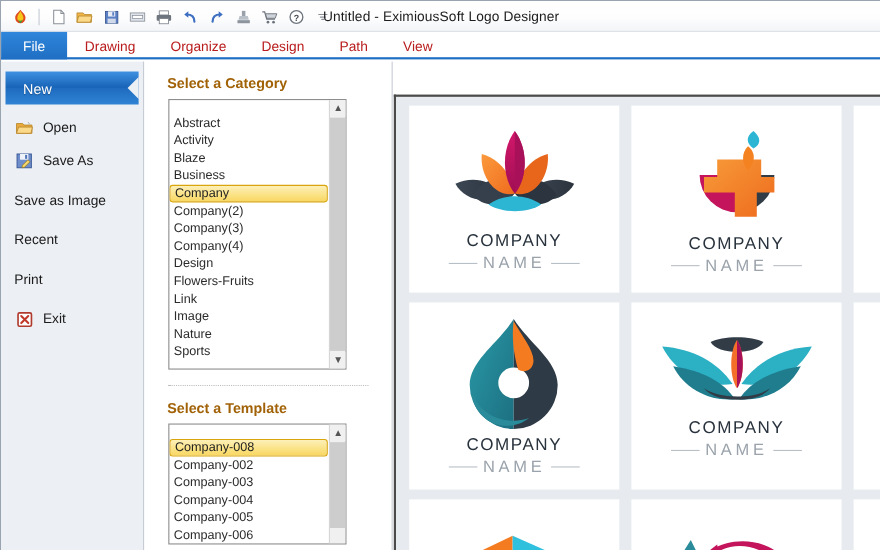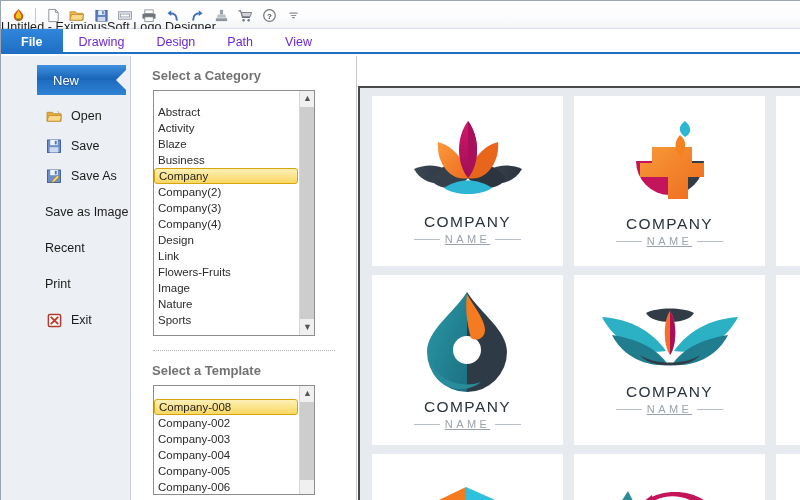--- a/index.html
+++ b/index.html
@@ -20,24 +20,24 @@
   }
 
   
   .titlebar {
     position: absolute; left: 0; top: 0;
     width: 800px; height: 28px;
     background: linear-gradient(to bottom, #ffffff 0%, #fdfdfe 55%, #f3f5f8 100%);
     border-bottom: 1px solid #d8dde4;
   }
   .title-text {
-    position: absolute; left: 0; top: 12px;
+    position: absolute; left: 0; top: 0;
     width: 800px; height: 28px;
     line-height: 28px;
-    text-align: left;
+    text-align: center;
     font-size: 12.5px;
     color: #1d1d1d;
     letter-spacing: 0.1px;
   }
   .qat {
     position: absolute; left: 6px; top: 3px;
     height: 22px;
     display: flex; align-items: center; gap: 2px;
   }
   .qat-icon {
@@ -54,40 +54,38 @@
   
   .ribbon {
     position: absolute; left: 0; top: 28px;
     width: 800px; height: 25px;
     background: #ffffff;
     border-bottom: 2px solid #1f6fc4;
   }
   .tabs { display: flex; height: 25px; align-items: stretch; }
   .tab {
     font-size: 12.5px;
-    color: #6d28d9;
+    color: #b91c1c;
     display: flex; align-items: center;
     padding: 0 16px;
     cursor: default;
   }
   .tab.first {
     background: linear-gradient(to bottom,#2f86da 0%, #1f6fc4 100%);
     color: #ffffff;
     padding: 0 20px;
     font-size: 12.5px;
-    font-weight: bold;
   }
 
   
   .filemenu {
     position: absolute; left: 0; top: 55px;
     width: 130px; height: 445px;
     background: #eceff3;
     border-right: 1px solid #c7ccd4;
-    padding-left: 32px;
   }
   .fm-new {
     position: relative;
     margin: 9px 4px 6px 4px;
     height: 30px;
     background: linear-gradient(to bottom,#3f91e0 0%, #1864b8 48%, #1f6cc0 52%, #2f83d4 100%);
     display: flex; align-items: center;
     cursor: default;
   }
   .fm-new .lbl {
@@ -124,21 +122,21 @@
   
   .midpanel {
     position: absolute; left: 131px; top: 55px;
     width: 225px; height: 445px;
     background: #ffffff;
     border-right: 1px solid #c7ccd4;
   }
   .panel-head {
     font-size: 13px;
     font-weight: bold;
-    color: #737373;
+    color: #a16207;
     padding: 12px 0 7px 20px;
   }
   .listbox {
     margin-left: 21px;
     width: 162px;
     border: 1px solid #8d8d8d;
     background: #ffffff;
     position: relative;
     overflow: hidden;
   }
@@ -230,24 +228,23 @@
     color: #29333d;
     font-family: "Liberation Sans", sans-serif;
     margin-top: 4px;
   }
   .csub {
     display: flex; align-items: center; gap: 5px;
     margin-top: 2px;
   }
   .csub .ln { width: 26px; height: 1px; background: #b9bfc6; }
   .csub .tx {
-    font-size: 11px;
+    font-size: 15px;
     letter-spacing: 3.4px;
     color: #9aa2ab;
-    text-decoration: underline;
   }
 </style>
 </head>
 <body>
 
 <div id="app">
 
   <div class="titlebar">
     <div class="qat">
       <div class="qat-icon">
@@ -330,20 +327,21 @@
         </svg>
       </div>
     </div>
     <div class="title-text">Untitled - EximiousSoft Logo Designer</div>
   </div>
 
   <div class="ribbon">
     <div class="tabs">
       <div class="tab first">File</div>
       <div class="tab">Drawing</div>
+      <div class="tab">Organize</div>
       <div class="tab">Design</div>
       <div class="tab">Path</div>
       <div class="tab">View</div>
     </div>
   </div>
 
   <div class="filemenu">
     <div class="fm-new">
       <span class="lbl">New</span>
       <span class="notch"></span>
@@ -353,31 +351,20 @@
       <span class="ico">
         <svg width="17" height="15" viewBox="0 0 18 16">
           <path d="M1 3.5h6l1.3 1.5H16V13H1z" fill="#e8a93c" stroke="#b8872c" stroke-width="0.8"></path>
           <path d="M3 7h13.5L15 13H1z" fill="#fbd98a" stroke="#b8872c" stroke-width="0.8"></path>
           <path d="M12 2.2l1.6 1.5-0.5 0.6" fill="none" stroke="#9aa0a8" stroke-width="0.9"></path>
         </svg>
       </span>
       <span class="lbl">Open</span>
     </div>
 
-    <div class="fm-item">
-      <span class="ico">
-        <svg width="16" height="16" viewBox="0 0 16 16">
-          <rect x="1.5" y="2" width="13" height="12.5" fill="#6d8dcb" stroke="#3b5a98" stroke-width="0.9"></rect>
-          <rect x="4.2" y="2" width="7.6" height="5.2" fill="#eef2f9"></rect>
-          <rect x="8.8" y="2.8" width="1.9" height="3.6" fill="#5176b8"></rect>
-          <rect x="3.6" y="9.2" width="8.8" height="5.3" fill="#cddaee"></rect>
-        </svg>
-      </span>
-      <span class="lbl">Save</span>
-    </div>
 
     <div class="fm-item">
       <span class="ico">
         <svg width="16" height="16" viewBox="0 0 16 16">
           <rect x="1.5" y="2" width="13" height="12.5" fill="#6d8dcb" stroke="#3b5a98" stroke-width="0.9"></rect>
           <rect x="4.2" y="2" width="7.6" height="5.2" fill="#eef2f9"></rect>
           <rect x="8.8" y="2.8" width="1.9" height="3.6" fill="#5176b8"></rect>
           <path d="M6 14.5l0.4-2.2 5-5 1.8 1.8-5 5z" fill="#f5d76e" stroke="#9a7a1c" stroke-width="0.7"></path>
         </svg>
       </span>
@@ -419,22 +406,22 @@
       <div class="list-inner" id="cat-list">
           <div class="li">Abstract</div>
           <div class="li">Activity</div>
           <div class="li">Blaze</div>
           <div class="li">Business</div>
           <div class="li sel">Company</div>
           <div class="li">Company(2)</div>
           <div class="li">Company(3)</div>
           <div class="li">Company(4)</div>
           <div class="li">Design</div>
+          <div class="li">Flowers-Fruits</div>
           <div class="li">Link</div>
-          <div class="li">Flowers-Fruits</div>
           <div class="li">Image</div>
           <div class="li">Nature</div>
           <div class="li">Sports</div>
         </div>
       <div class="vscroll">
         <div class="vs-btn">
           <span class="arrow-gl">▲</span>
         </div>
         <div class="vs-thumb" style="top:16px;height:212px;"></div>
         <div class="vs-btn bottom">

